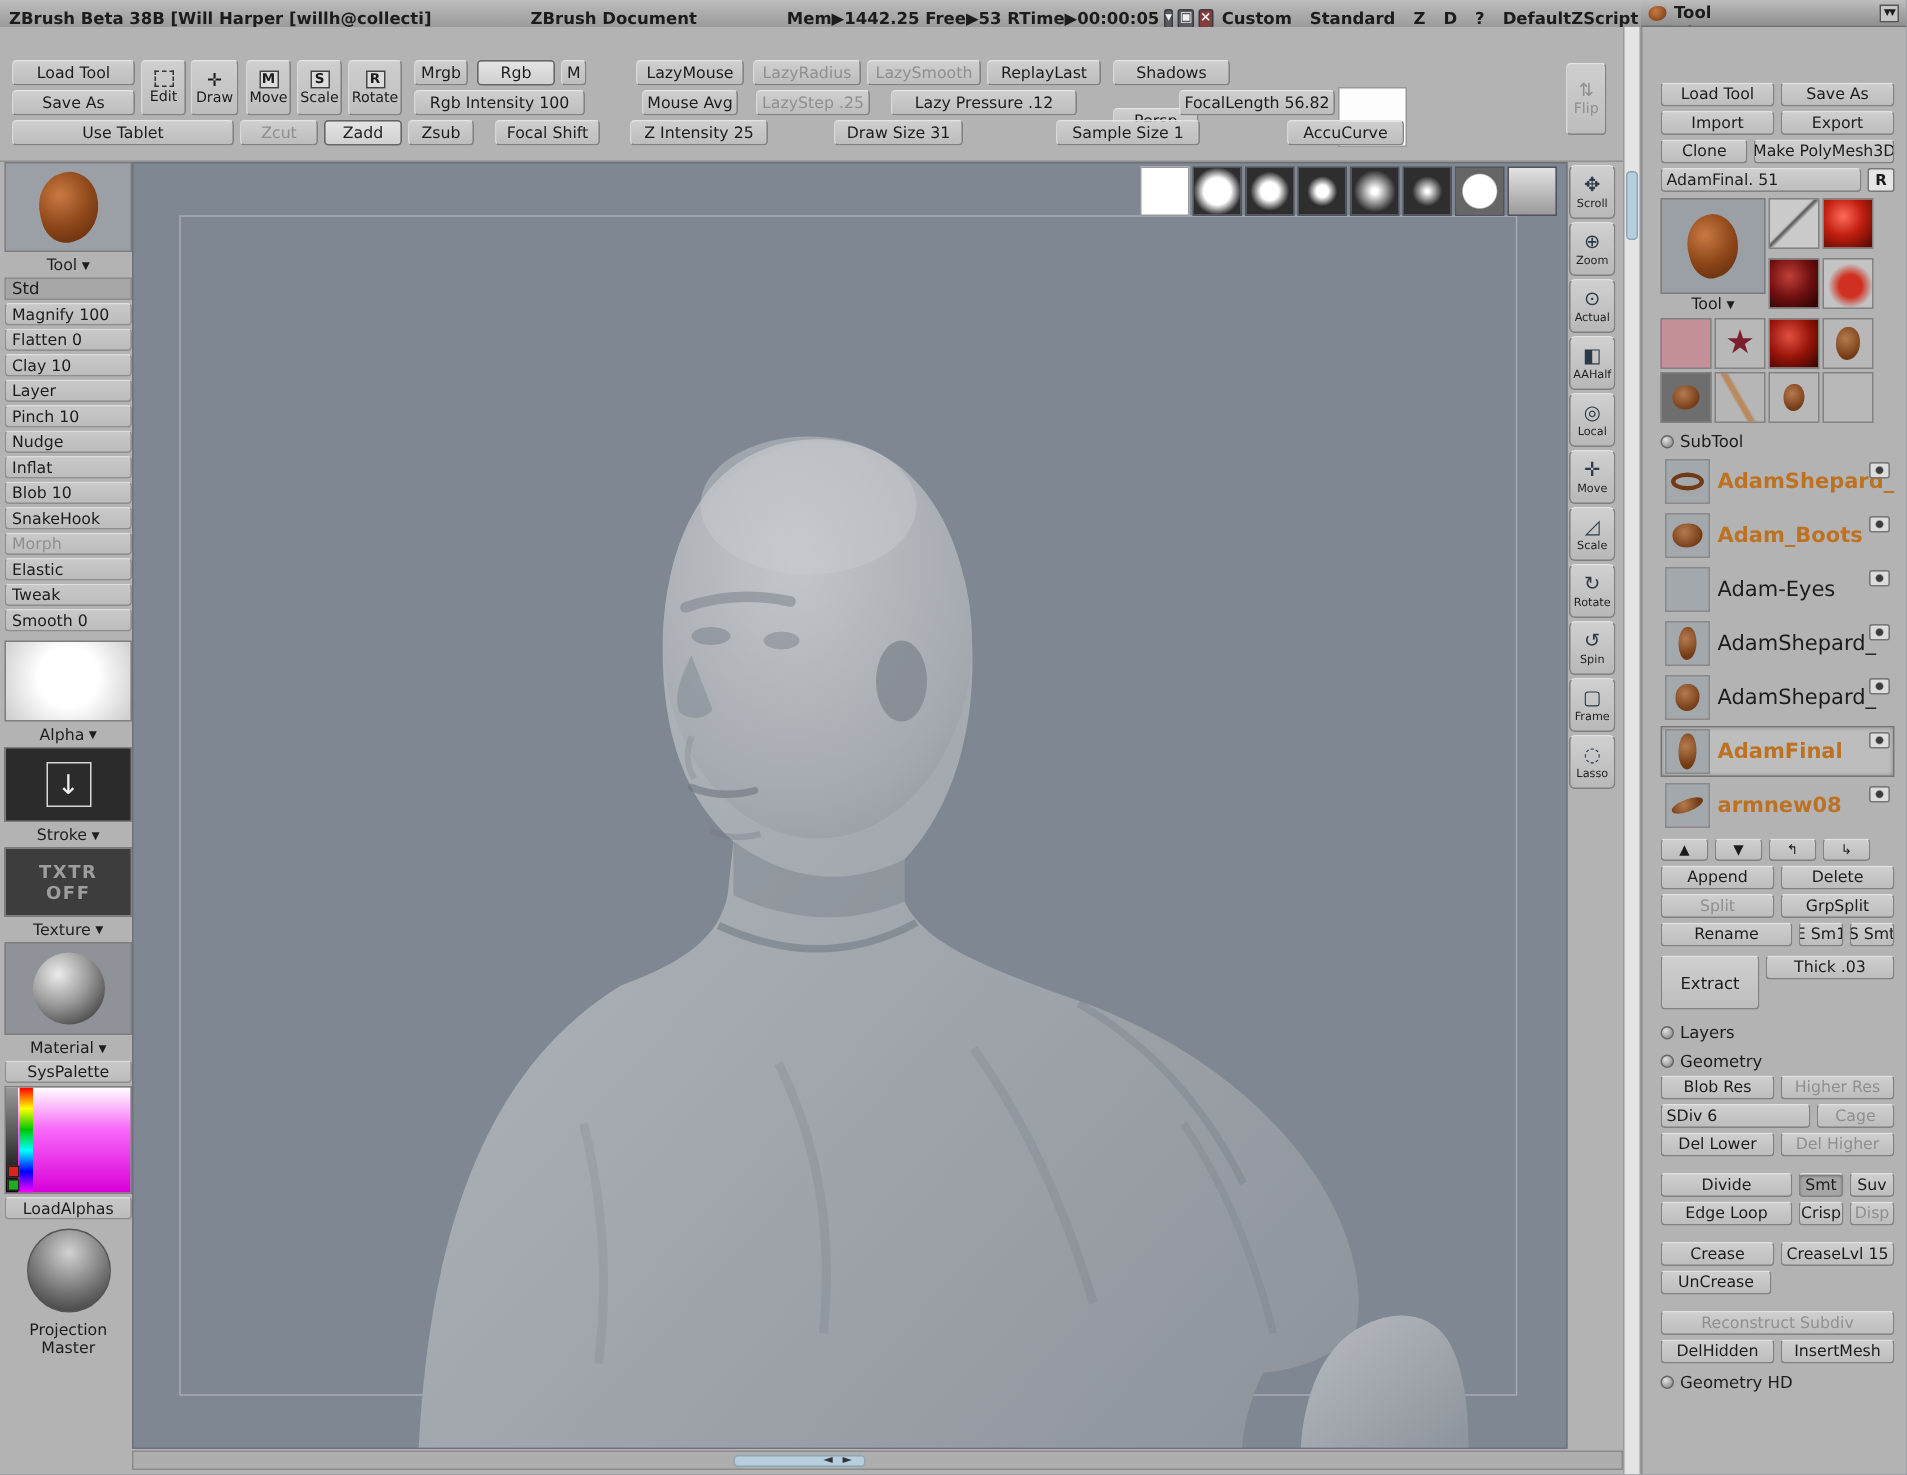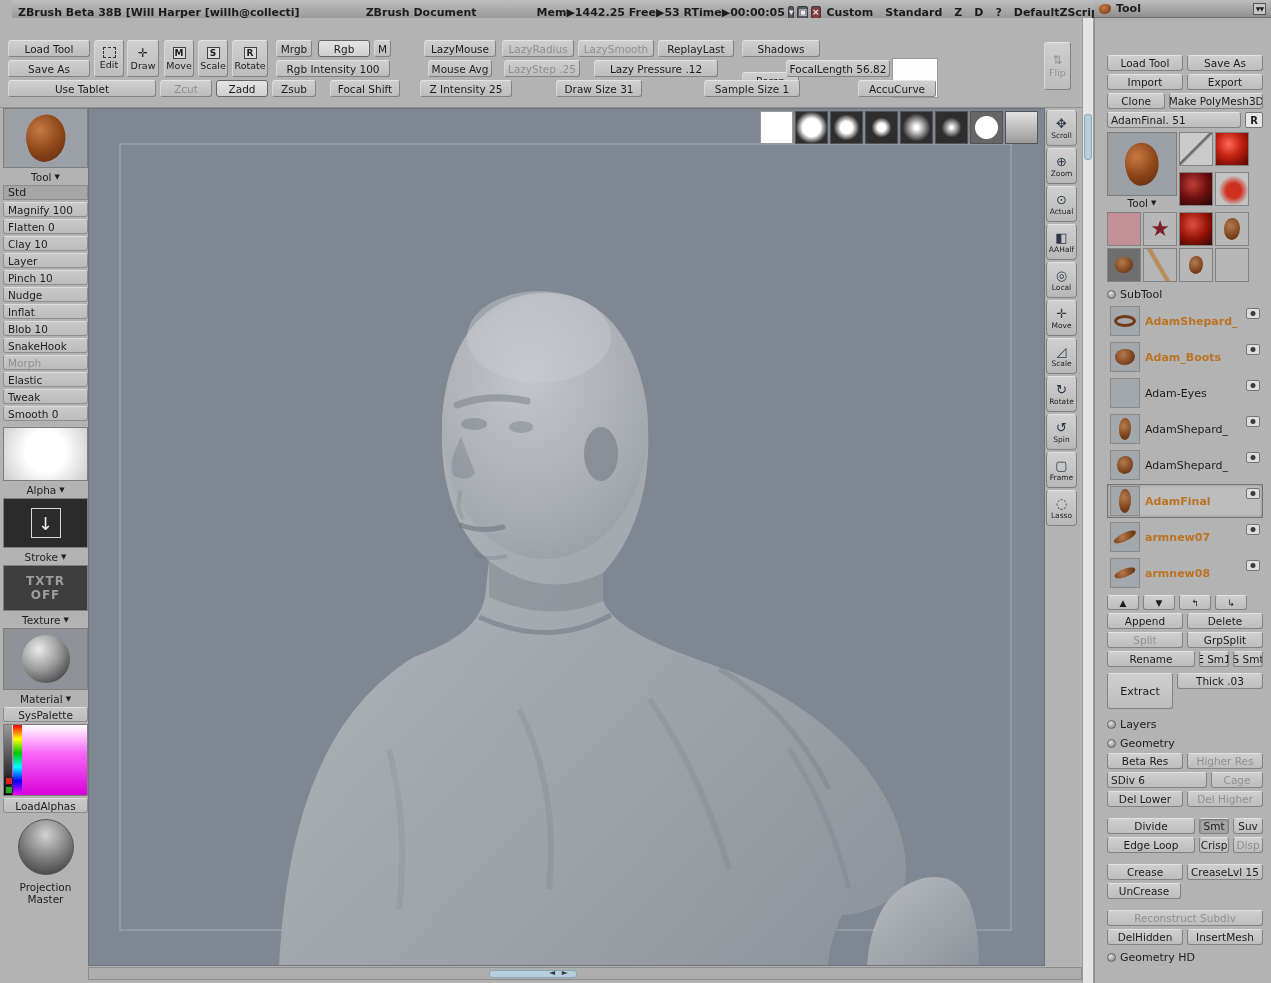--- a/index.html
+++ b/index.html
@@ -1,20 +1,20 @@
 <!DOCTYPE html>
 <html><head>
 <meta charset="utf-8">
 <style>
 *{box-sizing:border-box;margin:0;padding:0}
 html,body{width:1271px;height:983px;overflow:hidden}
 body{font-family:"DejaVu Sans","Liberation Sans",sans-serif;font-size:11px;background:#b3b3b3;color:#1c1c1c;position:relative}
 
 
-.titlebar{position:absolute;left:12px;top:0;width:1114px;height:18px;background:linear-gradient(#bdbdbd,#8f8f8f);border-bottom:1px solid #6e6e6e;display:flex;align-items:center;padding:12px 6px;font-weight:bold;font-size:11px;white-space:nowrap}
+.titlebar{position:absolute;left:0;top:0;width:1114px;height:18px;background:linear-gradient(#bdbdbd,#8f8f8f);border-bottom:1px solid #6e6e6e;display:flex;align-items:center;padding:12px 6px;font-weight:bold;font-size:11px;white-space:nowrap}
 .tb-doc{margin-left:66px}
 .tb-stats{margin-left:60px}
 .tb-flex{flex:1}
 .winbtn{width:17px;height:13px;background:#585860;color:#eee;font-size:9px;display:flex;align-items:center;justify-content:center;border:1px solid #3a3a42;border-radius:2px;margin-left:3px}
 .winbtn.close{background:#823c3c}
 .tb-menu{padding:0 6px}
 .rp-header{position:absolute;left:1094px;top:0;width:177px;height:18px;background:linear-gradient(#bdbdbd,#8f8f8f);border-bottom:1px solid #6e6e6e;display:flex;align-items:center;gap:5px;padding:0 5px;font-weight:bold}
 .rp-header .hicon{width:12px;height:10px;background:radial-gradient(circle at 40% 35%,#c97a42,#6e3414);border-radius:50% 40% 55% 45%}
 .rp-header .hflex{flex:1}
 .collapse-box{font-size:6px;letter-spacing:-1px;border:1px solid #555;background:#c6c6c6;padding:0 2px;height:12px;display:flex;align-items:center}
@@ -88,21 +88,21 @@
 .bigthumb-label{height:13px;display:flex;align-items:center;justify-content:center;gap:3px;font-size:10.5px}
 .rp-grid2{display:flex;flex-wrap:wrap;gap:2px;width:72px}
 .rp-grid4{display:flex;flex-wrap:wrap;gap:2px;margin-top:3px;width:146px}
 .thumb{width:34px;height:34px;border:1px solid #828282;display:flex;align-items:center;justify-content:center;overflow:hidden;background:#b8b8b8}
 .sec{display:flex;align-items:center;gap:4px;margin-top:6px;font-size:11px}
 .bullet{width:9px;height:9px;border-radius:50%;background:radial-gradient(circle at 35% 30%,#e2e2e2,#7c7c7c);border:1px solid #666}
 .st-list{margin-top:3px}
 .st-item{height:34px;display:flex;align-items:center;gap:5px;padding:1px 2px;position:relative;border:1px solid transparent;margin-bottom:2px}
 .st-item.selected{border:1px solid #757575;background:#bdbdbd;box-shadow:inset 0 0 3px rgba(0,0,0,.3)}
 .st-thumb{width:30px;height:30px;background:#a3a8ac;border:1px solid #898989;display:flex;align-items:center;justify-content:center;overflow:hidden;flex:0 0 30px}
-.st-label{flex:1;font-size:11px}
+.st-label{flex:1;font-size:14px}
 .st-label.hl{color:#bd7222;font-weight:bold}
 .eye{position:absolute;right:2px;top:3px;width:14px;height:11px;background:radial-gradient(circle at 50% 50%,#3c3c3c 0 2px,#dcdcdc 3px);border:1px solid #777;border-radius:2px}
 .sblob{background:radial-gradient(circle at 40% 35%,#b57a4e,#713914 75%);border-radius:50% 46% 55% 48%}
 .rp-arrow{flex:0 0 32px;height:15px;font-size:9px}
 .extract-row{display:flex;gap:4px;margin-top:6px}
 .extract-btn{flex:0 0 66px;height:36px;display:flex;align-items:center;justify-content:center;background:linear-gradient(#cfcfcf,#bdbdbd);border:1px solid #828282;border-top-color:#e2e2e2;border-radius:3px}
 .extract-right{flex:1;display:flex;flex-direction:column}
 .star{color:#7a1f2b;font-size:22px;line-height:22px}
 </style>
 </head>
@@ -469,27 +469,20 @@
     </div>
     <div class="st-item selected">
       <div class="st-thumb">
           <div class="sblob" style="width:12px;height:24px"></div>
         </div>
       <span class="st-label hl">AdamFinal</span>
       <span class="eye"></span>
     </div>
     <div class="st-item">
       <div class="st-thumb">
-          <div class="sblob" style="width:24px;height:8px;transform:rotate(-25deg)"></div>
-        </div>
-      <span class="st-label hl">armnew07</span>
-      <span class="eye"></span>
-    </div>
-    <div class="st-item">
-      <div class="st-thumb">
           <div class="sblob" style="width:22px;height:8px;transform:rotate(-20deg)"></div>
         </div>
       <span class="st-label hl">armnew08</span>
       <span class="eye"></span>
     </div>
   </div>
 
   <div class="rp-row">
     <div class="rp-btn rp-arrow">▲</div>
     <div class="rp-btn rp-arrow">▼</div>
@@ -520,21 +513,21 @@
   <div class="sec" style="margin-top:9px">
     <span class="bullet"></span>
     <span>Layers</span>
   </div>
   <div class="sec">
     <span class="bullet"></span>
     <span>Geometry</span>
   </div>
 
   <div class="rp-row">
-    <div class="rp-btn">Beta Res</div>
+    <div class="rp-btn">Blob Res</div>
     <div class="rp-btn disabled">Higher Res</div>
   </div>
   <div class="rp-row">
     <div class="rp-btn" style="justify-content:flex-start">SDiv 6</div>
     <div class="rp-btn disabled" style="flex:0 0 52px">Cage</div>
   </div>
   <div class="rp-row">
     <div class="rp-btn">Del Lower</div>
     <div class="rp-btn disabled">Del Higher</div>
   </div>

